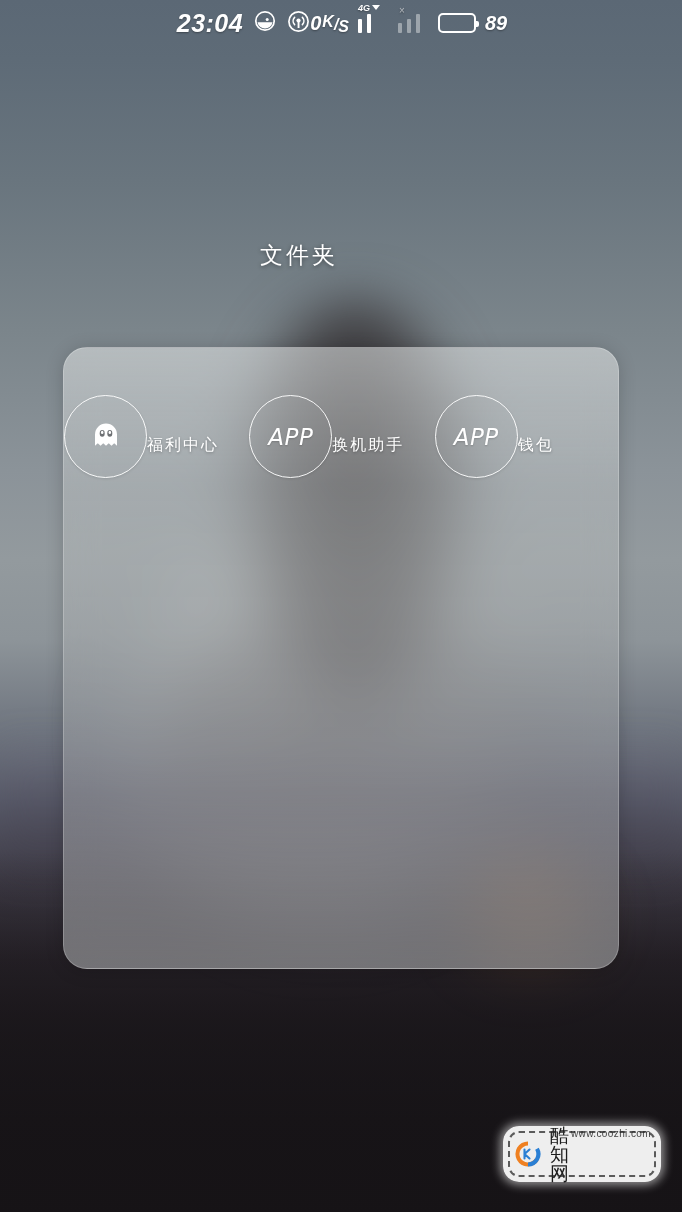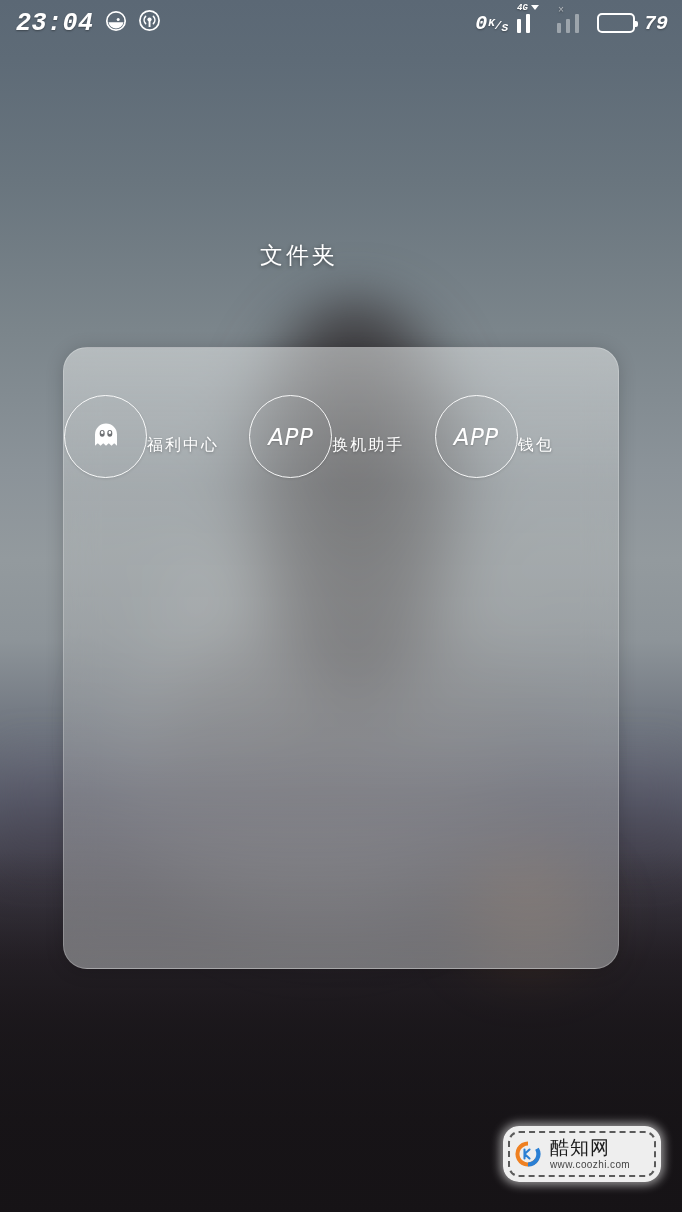--- a/index.html
+++ b/index.html
@@ -62,39 +62,38 @@
     filter:blur(18px);
   }
   #vignette-bottom{
     position:absolute; left:0; bottom:0; width:682px; height:360px;
     background:linear-gradient(180deg, rgba(20,17,20,0) 0%, rgba(20,17,20,0.55) 45%, rgba(22,19,22,0.95) 100%);
   }
 
   
   #statusbar{
     position:absolute; left:0; top:0; width:682px; height:46px;
-    display:flex; align-items:center; justify-content:space-between;
+    display:flex; align-items:center; justify-content:center;
     padding:0 14px 0 16px;
     color:#ffffff;
     text-shadow:0 1px 2px rgba(0,0,0,0.35);
-    font-family:Liberation Mono, monospace;
   }
   .sb-left{ display:flex; align-items:center; gap:11px; }
   .sb-right{ display:flex; align-items:center; gap:9px; }
   #status-time{
     font-size:25px; font-weight:bold; font-style:italic;
     letter-spacing:0.5px; line-height:1;
   }
   .sb-ico{ display:block; }
 
   
   #net-speed{ display:flex; align-items:baseline; font-style:italic; font-weight:bold; }
   #net-speed .num{ font-size:20px; }
   #net-speed .unit{
-    font-size:11px; margin-left:1px;
+    font-size:16px; margin-left:1px;
     display:inline-block;
   }
   #net-speed .unit .k{ position:relative; top:-3px; }
   #net-speed .unit .sl{ padding:0 0px; }
   #net-speed .unit .s{ position:relative; top:2px; }
 
   
   .sig{ position:relative; display:flex; align-items:flex-end; gap:5px; height:20px; }
   .sig i{ display:block; width:4px; background:#ffffff; border-radius:1px; }
   .sig i:nth-child(1){ height:6px; }
@@ -202,21 +201,21 @@
     display:flex; align-items:center; gap:7px;
     padding:0 10px;
   }
   #watermark::before{
     content:""; position:absolute; inset:5px;
     border:2px dashed rgba(40,40,40,0.75);
     border-radius:11px;
     pointer-events:none;
   }
   #wm-logo{ position:relative; width:30px; height:30px; flex:none; }
-  #wm-texts{ display:flex; flex-direction:column; line-height:1;justify-content:flex-end; }
+  #wm-texts{ display:flex; line-height:1;justify-content:flex-end; }
   #wm-name{
     font-size:19px; color:#1c1c1c; letter-spacing:1px;
     font-family:"DejaVu Sans", sans-serif;
   }
   #wm-url{
     font-size:10px; color:#444; letter-spacing:0.4px; margin-top:3px;
     font-family:"Liberation Sans", sans-serif;
   }
 </style>
 </head>
@@ -275,21 +274,21 @@
       <span class="sig-x">×</span>
       <i></i>
         <i></i>
         <i></i>
         <i></i>
     </span>
 
     <span id="battery">
       <span id="battery-fill" style="width: 66%;"></span>
     </span>
-    <span id="battery-pct">79</span>
+    <span id="battery-pct">89</span>
   </div>
 </div>
 
 <div id="folder-title">文件夹</div>
 
 <div id="folder-panel">
   <div id="panel-grid">
 
 
     <div class="app-cell">

